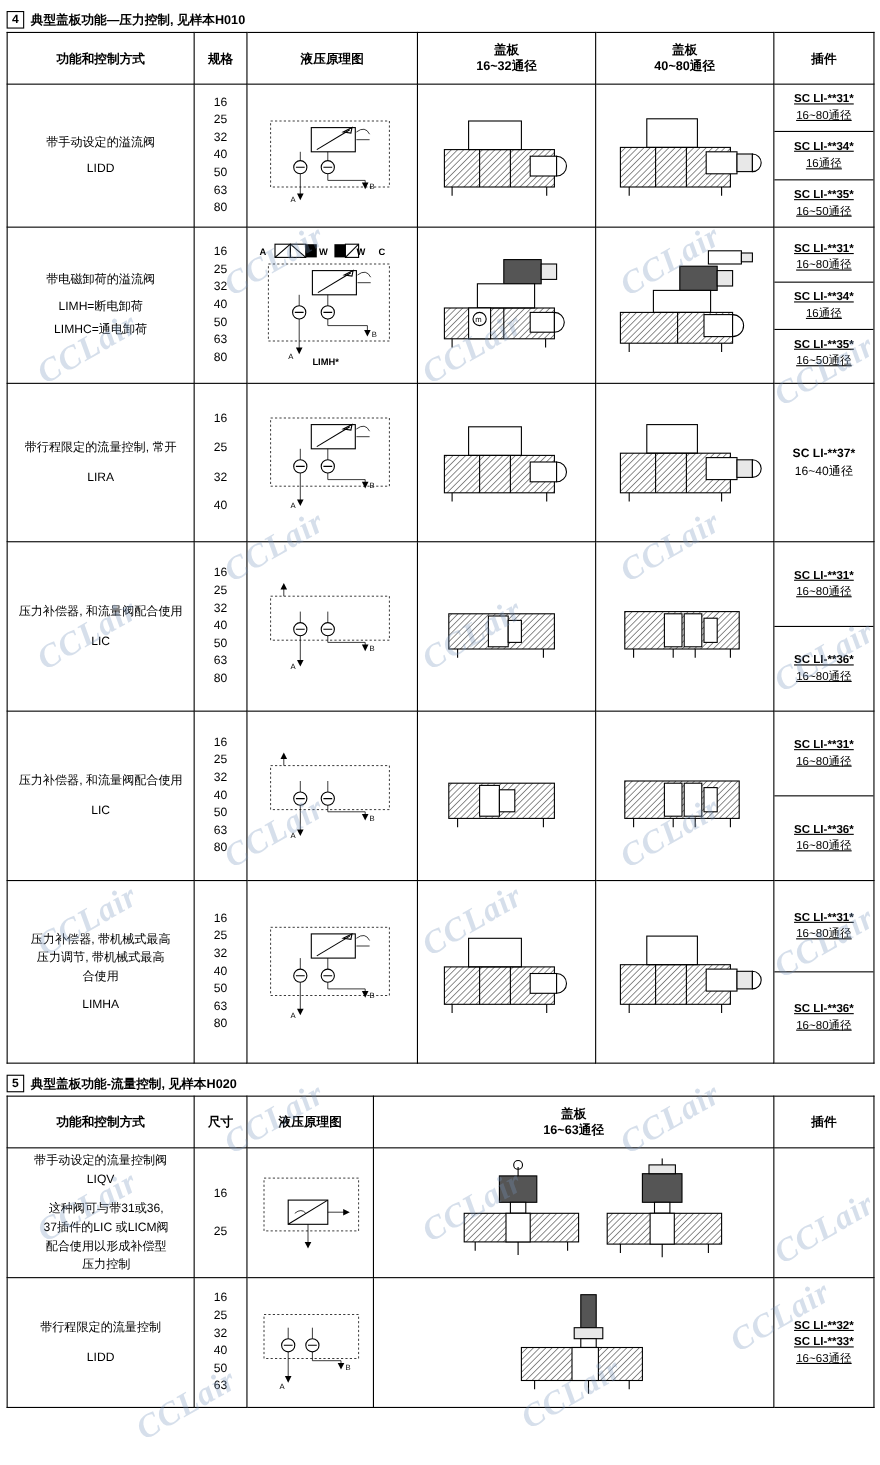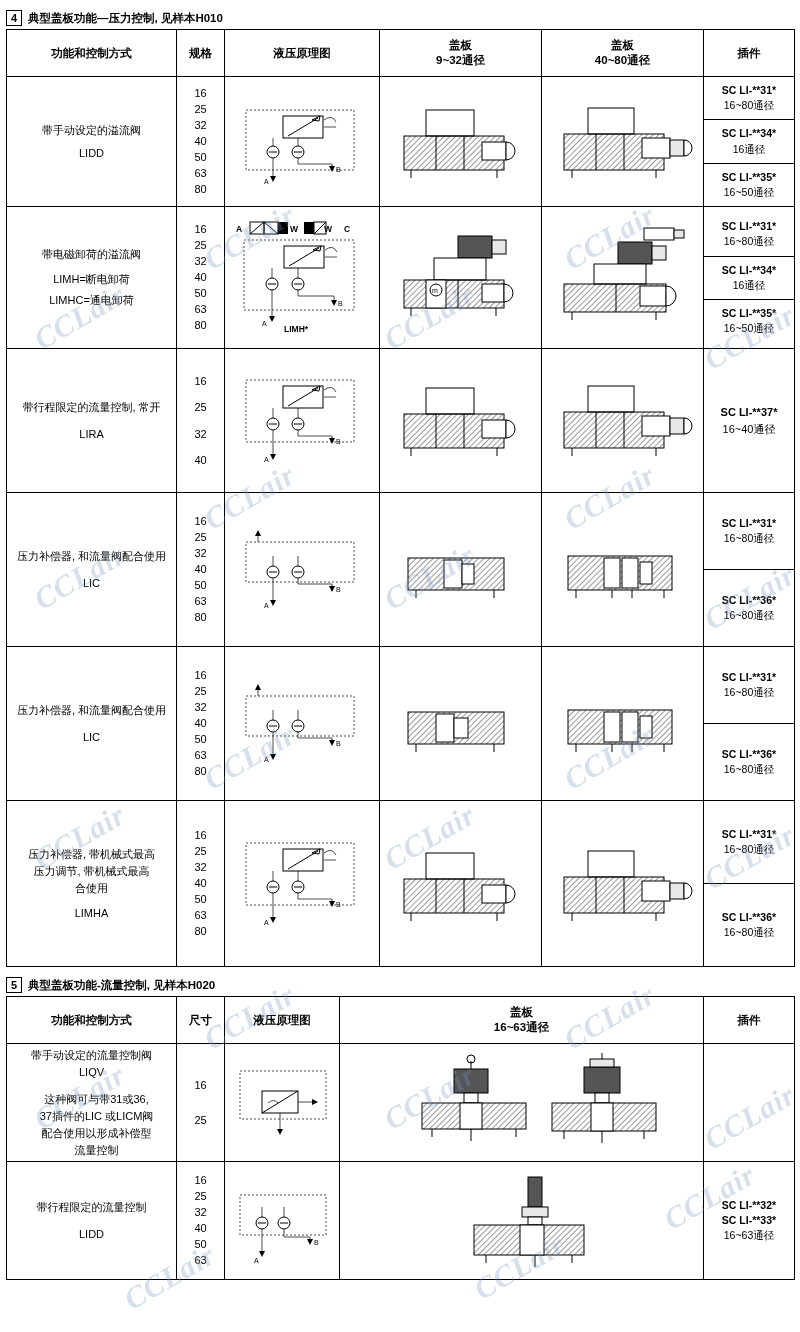--- a/index.html
+++ b/index.html
@@ -96,20 +96,21 @@
   .plug {
     font-size: 10.5px;
     line-height: 1.5;
   }
   .plug b { font-weight: bold; }
   .plug .sub { font-weight: normal; }
   .plugcell { padding: 0 !important; }
   .plugcell table {
     width: 100%;
     border-collapse: collapse;
+    text-decoration: underline;
   }
   .plugcell table td {
     border: none;
     border-bottom: 1px solid #000;
     padding: 6px 2px;
     font-size: 10.5px;
     line-height: 1.45;
   }
   .plugcell table tr:last-child td { border-bottom: none; }
   svg { display: block; margin: 0 auto; }
@@ -169,21 +170,21 @@
       <col style="width:162px">
       <col style="width:91px">
     </colgroup>
     <thead>
       <tr>
         <td><span>功能和控制方式</span></td>
         <td><span>规格</span></td>
         <td><span>液压原理图</span></td>
         <td>
           <div>盖板</div>
-          <div>9~32通径</div>
+          <div>16~32通径</div>
         </td>
         <td>
           <div>盖板</div>
           <div>40~80通径</div>
         </td>
         <td><span>插件</span></td>
       </tr>
     </thead>
     <tbody>
 
@@ -731,21 +732,21 @@
 
       <tr style="height:118px">
         <td class="cell-desc" style="text-align:center">
           <div>带手动设定的流量控制阀</div>
           <div>LIQV</div>
           <div style="height:10px"></div>
           <div style="text-align:center;padding-left:10px">
             <div>这种阀可与带31或36,</div>
             <div>37插件的LIC 或LICM阀</div>
             <div>配合使用以形成补偿型</div>
-            <div>流量控制</div>
+            <div>压力控制</div>
           </div>
         </td>
         <td class="sizes" style="line-height:3.2">
           <div>16</div>
           <div>25</div>
         </td>
         <td>
           <svg width="110" height="92" viewBox="0 0 110 92">
             <rect class="st-dash" x="12" y="14" width="86" height="48"></rect>
             <rect class="st0" x="34" y="34" width="36" height="22"></rect>

